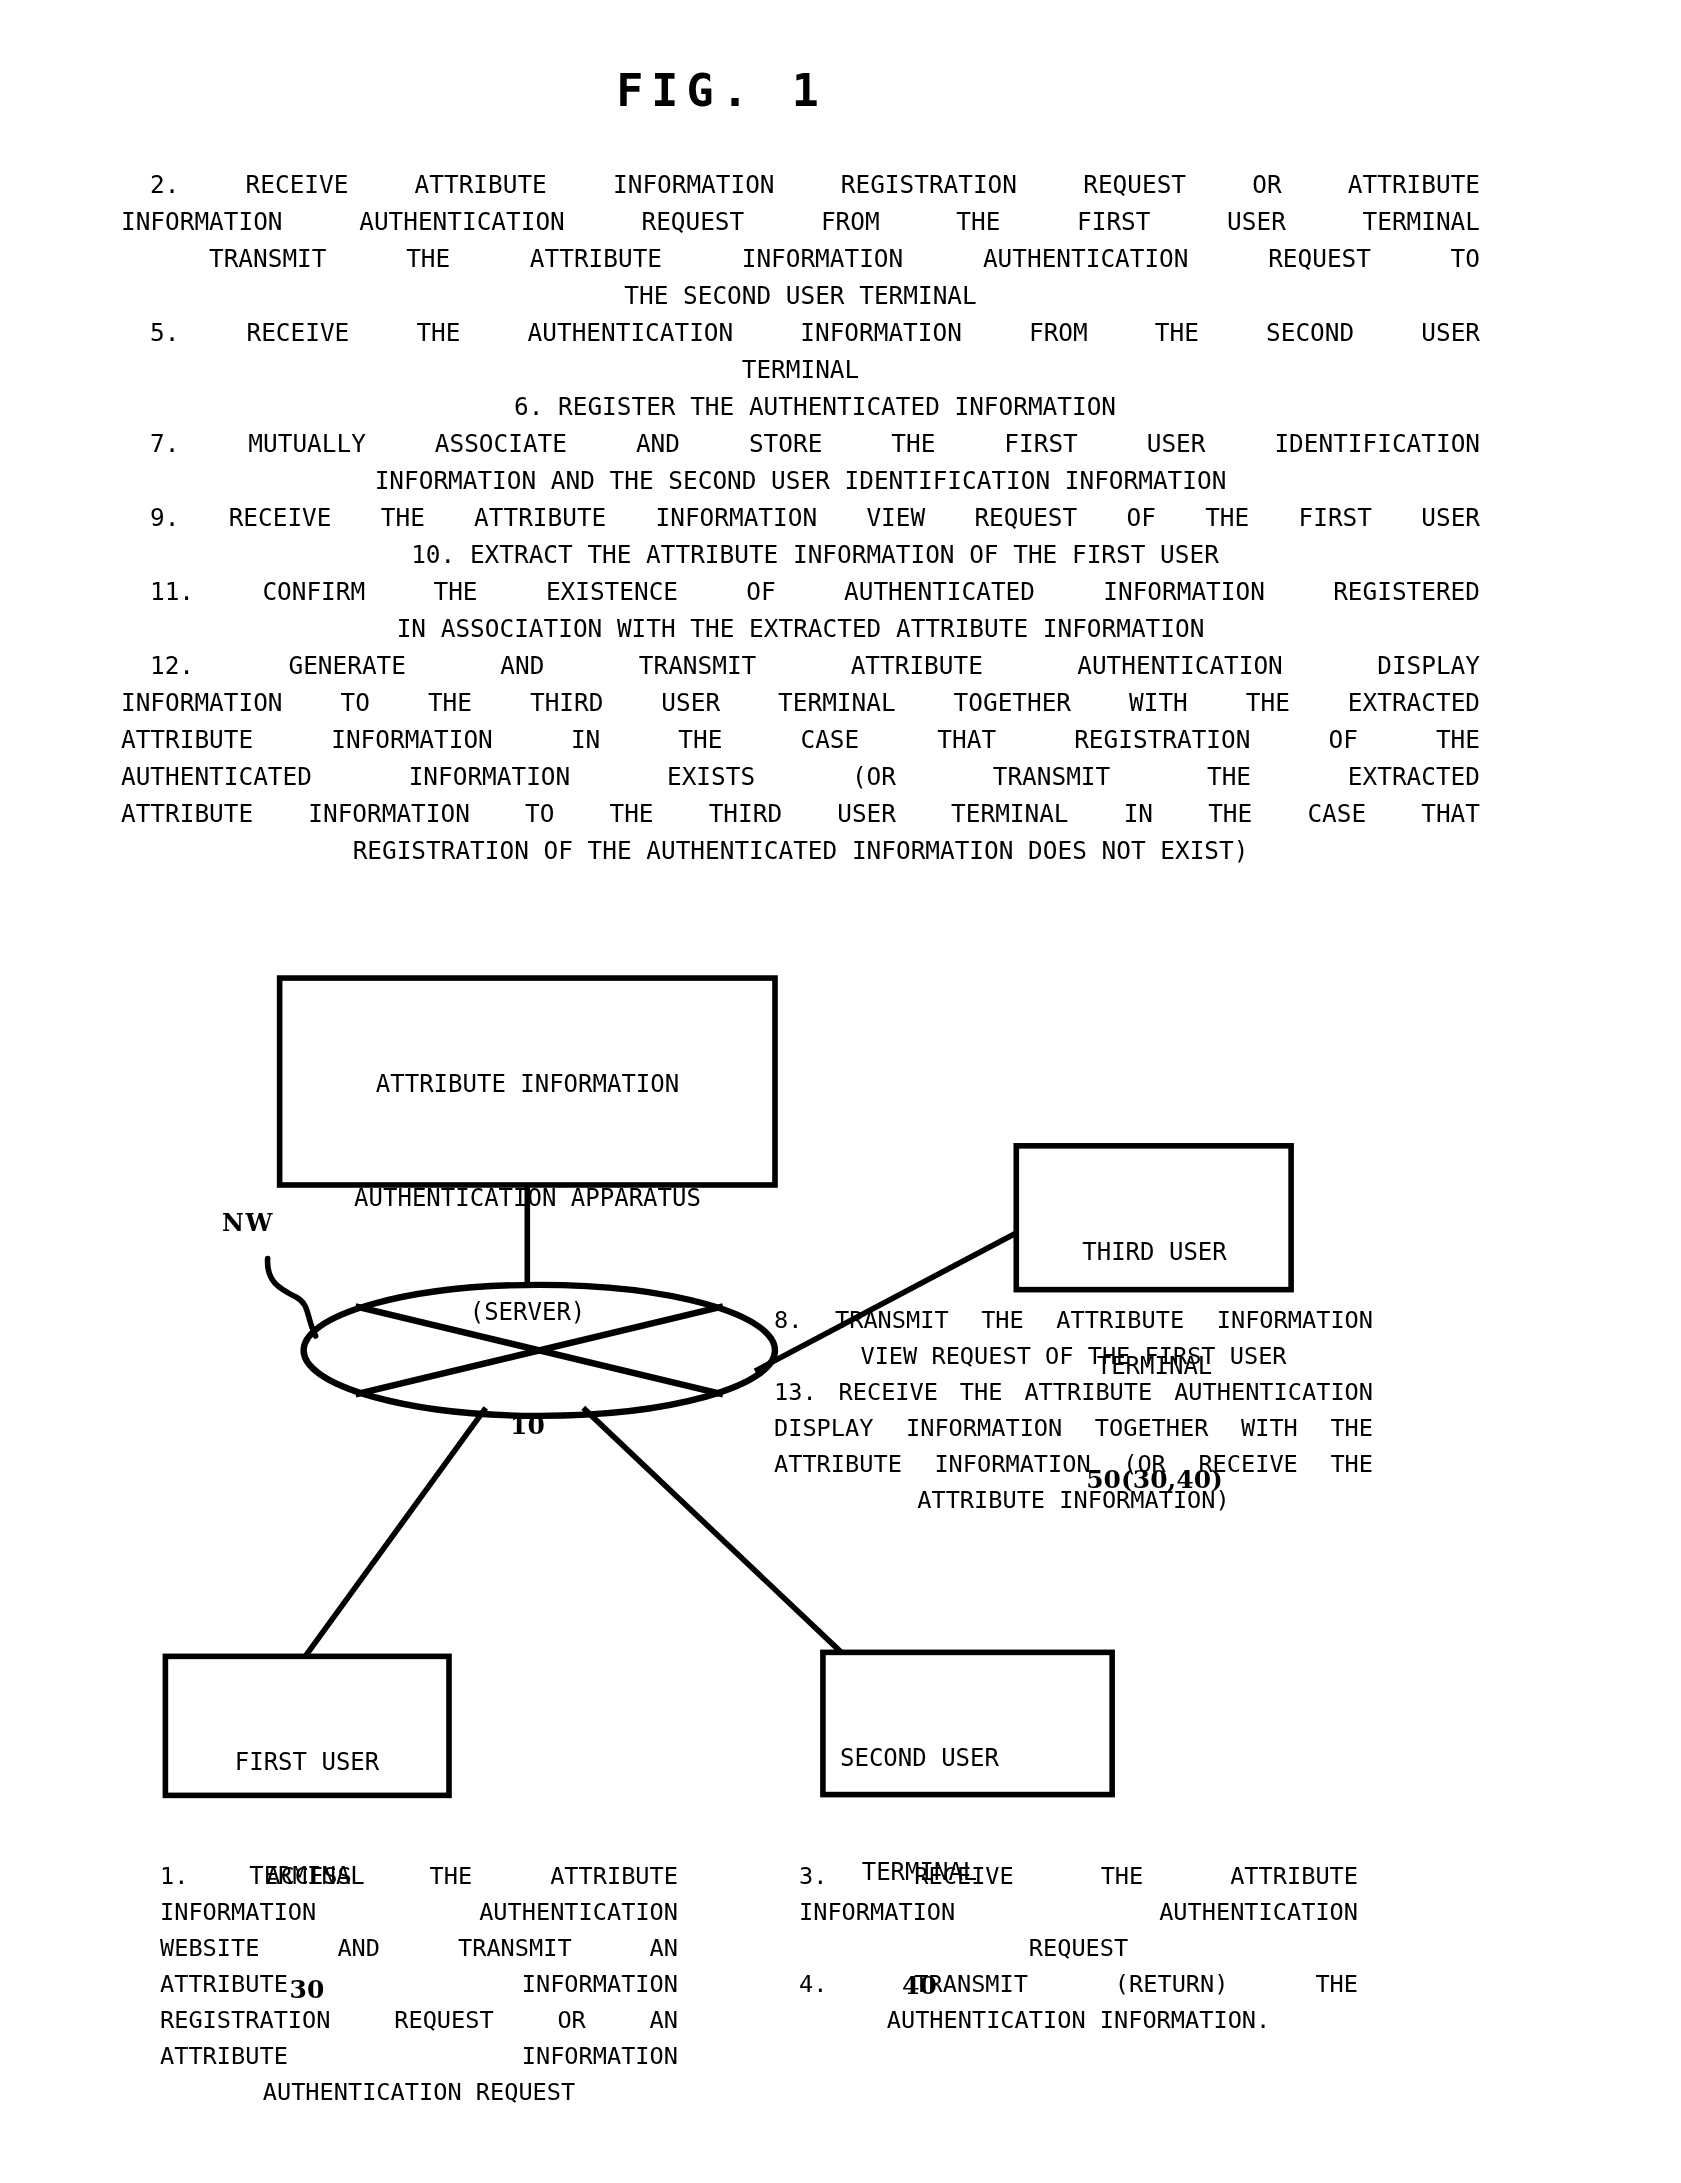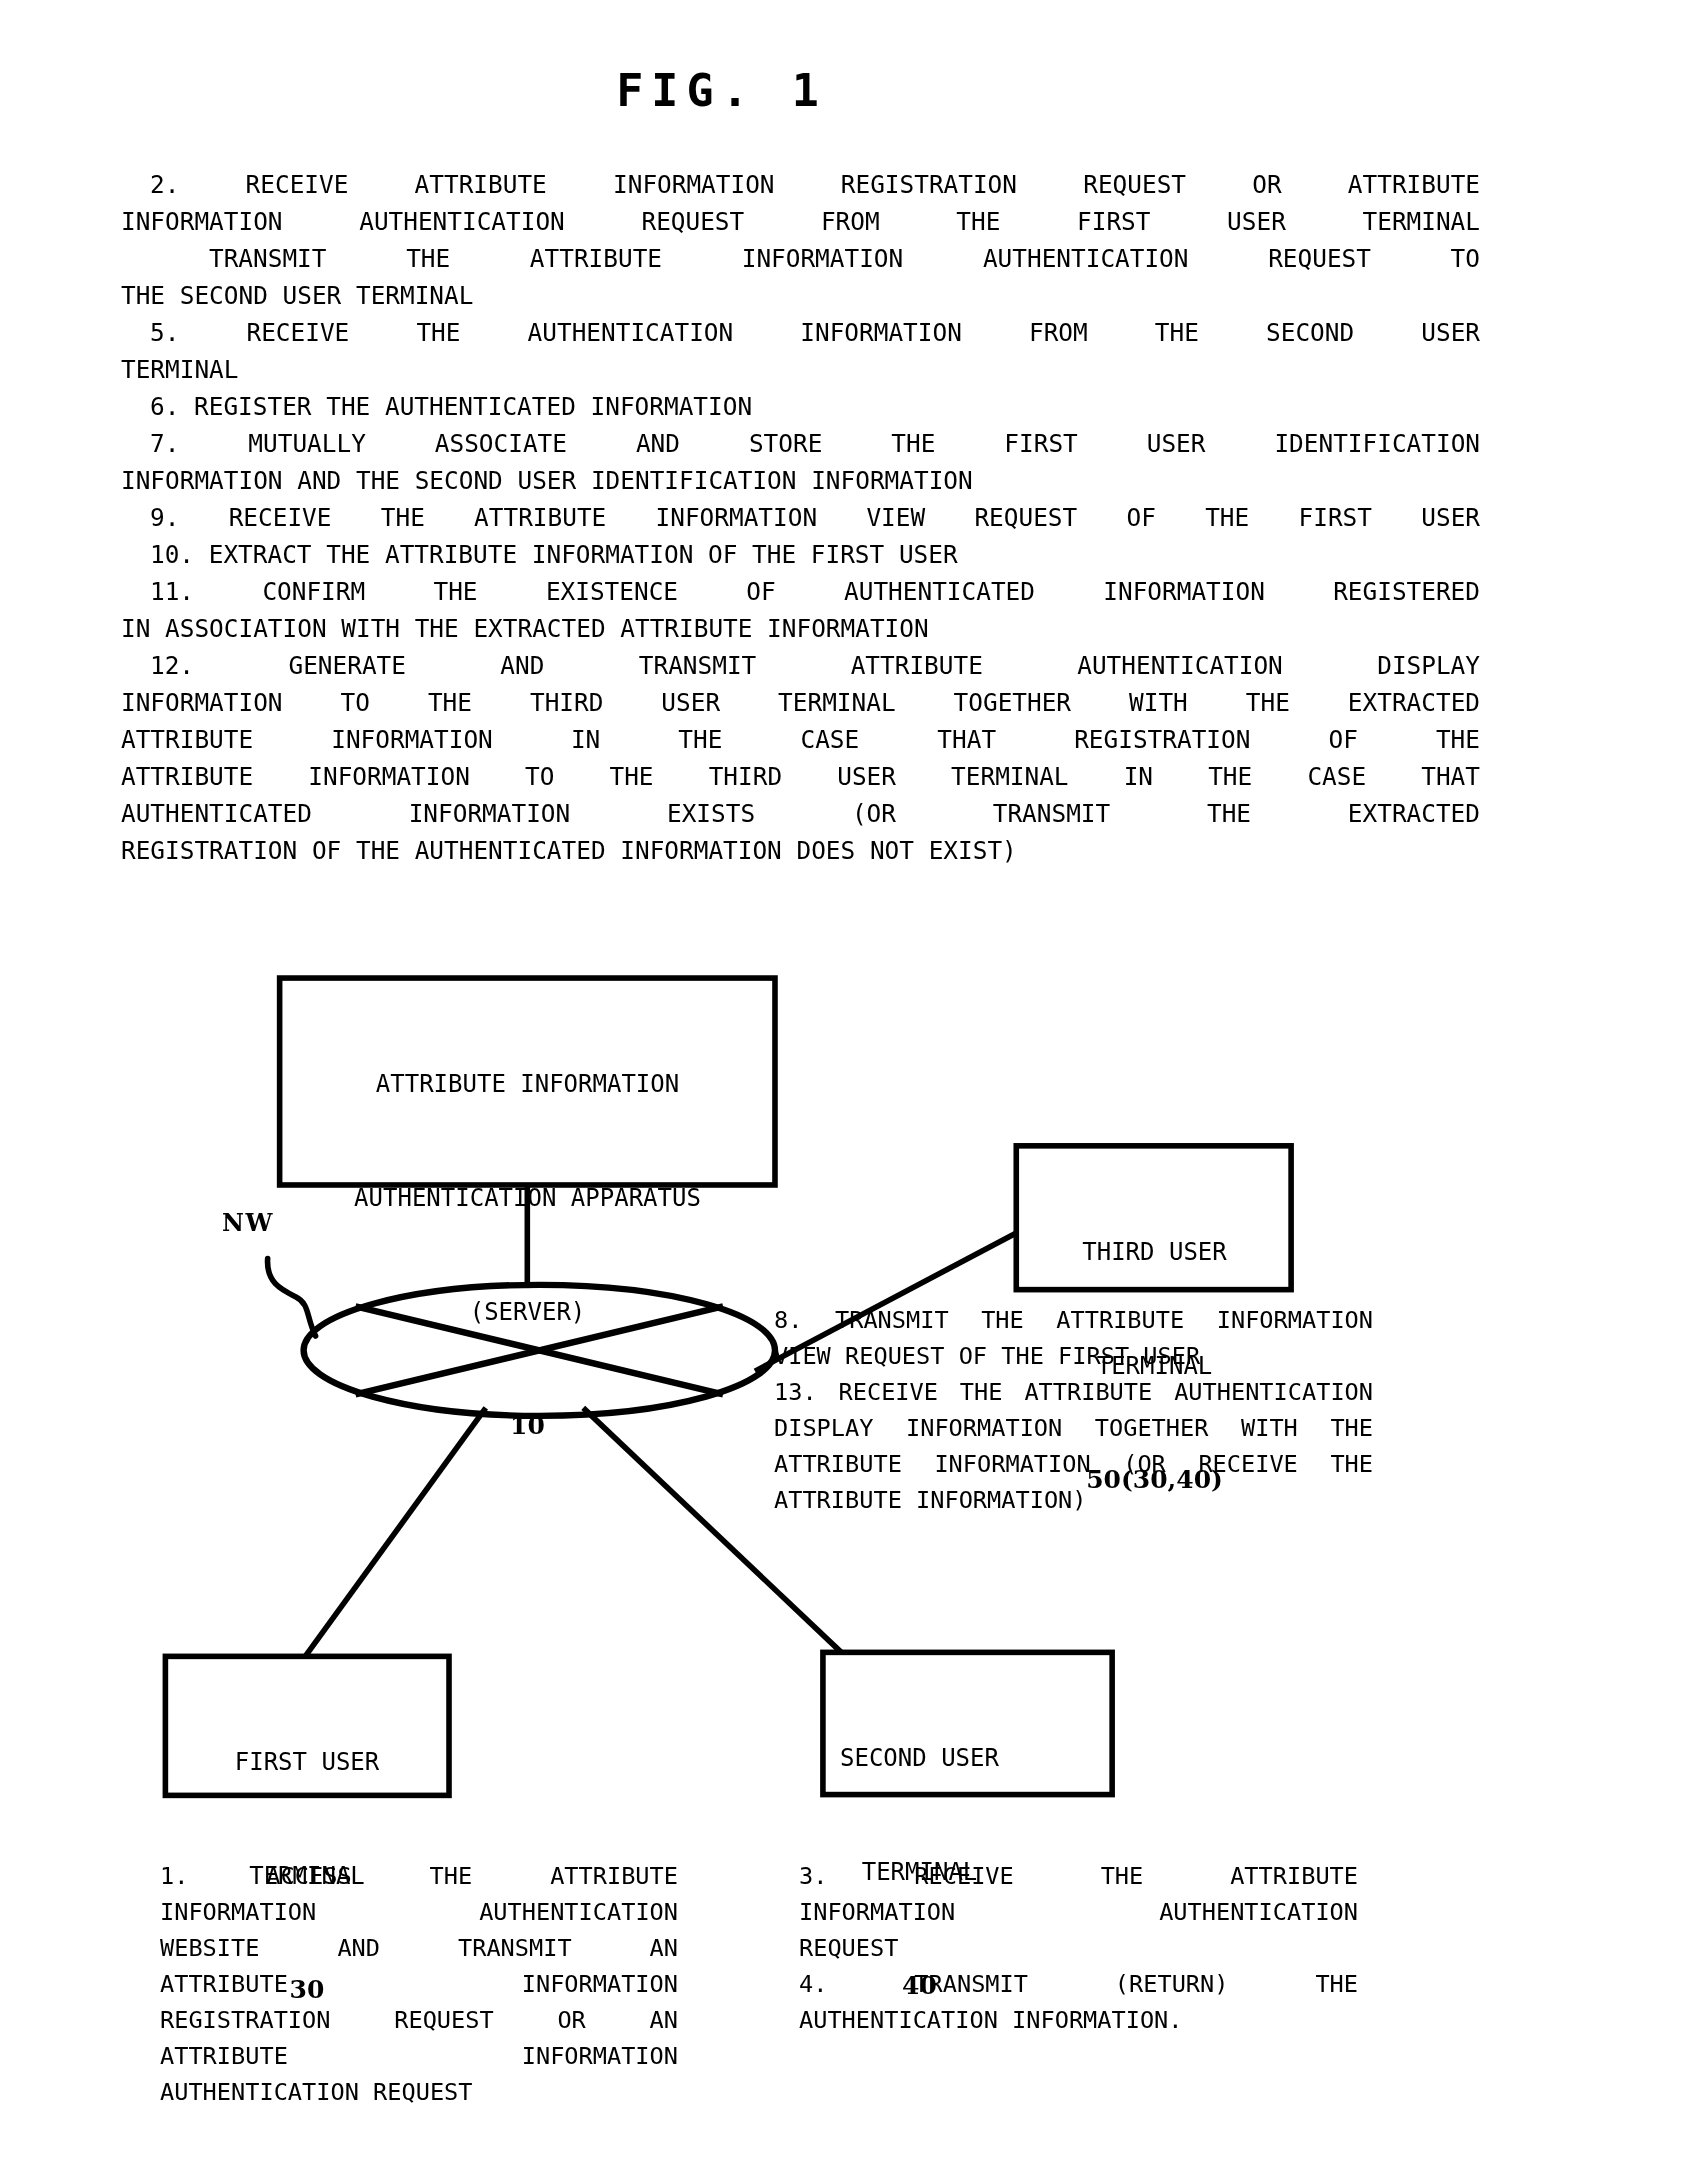--- a/index.html
+++ b/index.html
@@ -24,21 +24,21 @@
     line-height:37px;
     white-space:pre;
     letter-spacing:0px;
   }
   .just{
     text-align:justify;
     text-align-last:justify;
     white-space:normal;
     word-spacing:0px;
   }
-  .nojust{text-align:left;white-space:pre;}
+  .nojust{text-align:center;white-space:pre;}
 
   
   #diagram{position:absolute;left:0;top:0;width:1681px;height:2183px;}
   svg{position:absolute;left:0;top:0;}
 
   .boxlabel{
     position:absolute;
     font-family:"DejaVu Sans Mono", monospace;
     font-size:24px;
     line-height:38px;
@@ -93,22 +93,22 @@
     <div class="step-line nojust" style="padding-left: 29px;">6. REGISTER THE AUTHENTICATED INFORMATION</div>
     <div class="step-line just j" style="padding-left: 29px;">7. MUTUALLY ASSOCIATE AND STORE THE FIRST USER IDENTIFICATION</div>
     <div class="step-line nojust">INFORMATION AND THE SECOND USER IDENTIFICATION INFORMATION</div>
     <div class="step-line just j" style="padding-left: 29px;">9. RECEIVE THE ATTRIBUTE INFORMATION VIEW REQUEST OF THE FIRST USER</div>
     <div class="step-line nojust" style="padding-left: 29px;">10. EXTRACT THE ATTRIBUTE INFORMATION OF THE FIRST USER</div>
     <div class="step-line just j" style="padding-left: 29px;">11. CONFIRM THE EXISTENCE OF AUTHENTICATED INFORMATION REGISTERED</div>
     <div class="step-line nojust">IN ASSOCIATION WITH THE EXTRACTED ATTRIBUTE INFORMATION</div>
     <div class="step-line just j" style="padding-left: 29px;">12. GENERATE AND TRANSMIT ATTRIBUTE AUTHENTICATION DISPLAY</div>
     <div class="step-line just j">INFORMATION TO THE THIRD USER TERMINAL TOGETHER WITH THE EXTRACTED</div>
     <div class="step-line just j">ATTRIBUTE INFORMATION IN THE CASE THAT REGISTRATION OF THE</div>
+    <div class="step-line just j">AUTHENTICATED INFORMATION EXISTS (OR TRANSMIT THE EXTRACTED</div>
     <div class="step-line just j">ATTRIBUTE INFORMATION TO THE THIRD USER TERMINAL IN THE CASE THAT</div>
-    <div class="step-line just j">AUTHENTICATED INFORMATION EXISTS (OR TRANSMIT THE EXTRACTED</div>
     <div class="step-line nojust">REGISTRATION OF THE AUTHENTICATED INFORMATION DOES NOT EXIST)</div>
   </div>
 
 <div id="diagram">
   <svg width="1681" height="2183" viewBox="0 0 2104 2732">
 
     <rect x="350" y="1224" width="620" height="259" fill="none" stroke="#000" stroke-width="7"></rect>
 
     <rect x="1272" y="1434" width="344" height="180" fill="none" stroke="#000" stroke-width="7"></rect>
 

